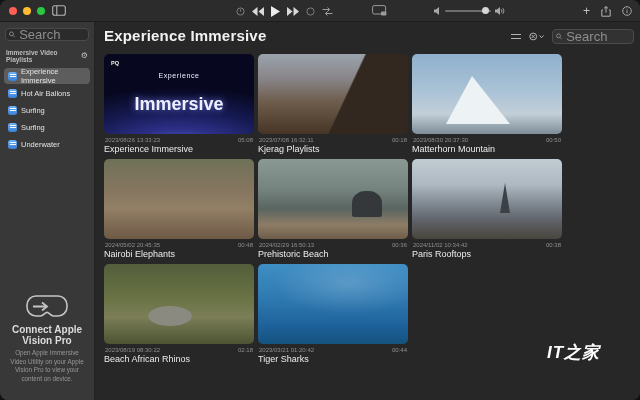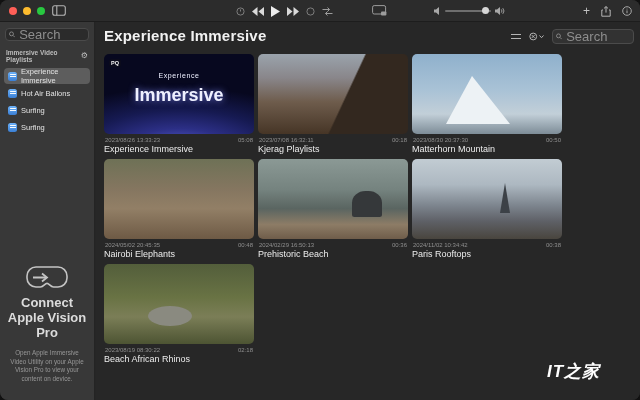--- a/index.html
+++ b/index.html
@@ -30,54 +30,54 @@
   .sb-head-label{font-size:6.5px;font-weight:bold;color:#bdbdbd;}
   .gear{font-size:8px;color:#bdbdbd;line-height:1;}
   .sb-items{margin-top:2px;}
   .sb-item{display:flex;align-items:center;gap:4px;height:16px;margin:1px 4px;padding:0 4px;border-radius:4px;color:#e3e3e3;font-size:7.5px;}
   .sb-item.selected{background:#5d5d5d;}
   .pl-icon{position:relative;width:9px;height:9px;border-radius:2.5px;background:linear-gradient(180deg,#6db1f7,#3a7fd5);flex:none;}
   .pl-icon::after{content:"";position:absolute;inset:2px 1.5px;background:repeating-linear-gradient(180deg,rgba(255,255,255,.95) 0 .8px,transparent .8px 2.4px);border-radius:.5px;}
   .sb-spacer{flex:1;}
   .sb-connect{padding:0 7px 16px 7px;text-align:center;color:#cfcfcf;}
   .sb-connect .goggles{margin-bottom:4px;}
-  .cn-title{font-size:13px;font-weight:bold;color:#dcdcdc;margin-bottom:9px;}
+  .cn-title{font-size:10px;font-weight:bold;color:#dcdcdc;margin-bottom:3px;}
   .cn-desc{font-size:6.3px;color:#979797;line-height:1.4;}
 
   
   .content{position:absolute;top:22px;left:96px;right:0;bottom:0;background:#272727;}
   .content-header{position:relative;height:28px;}
   .page-title{position:absolute;left:8px;top:5px;font-size:15px;font-weight:bold;color:#f2f2f2;letter-spacing:.2px;}
   .hd-right{position:absolute;right:6px;top:0;height:28px;display:flex;align-items:center;gap:8px;}
   .hd-search{width:82px;height:15px;border-radius:4px;background:rgba(255,255,255,0.05);border:1px solid #4b4b4b;display:flex;align-items:center;padding:0 3px;gap:2px;}
 
   .grid{position:absolute;top:32px;left:8px;display:grid;grid-template-columns:repeat(3,150px);column-gap:4px;row-gap:5px;}
   .card{width:150px;}
   .thumb{position:relative;width:150px;height:80px;border-radius:5px;overflow:hidden;}
   .meta{display:flex;justify-content:space-between;font-size:6px;color:#8f8f8f;padding:2.5px 1px 0 1px;}
   .ctitle{font-size:9px;color:#ececec;margin-top:1.5px;}
 
   .thumb-1{background:radial-gradient(130% 95% at 50% 118%, #5b64d8 0%, #2c2f86 26%, #161a52 50%, #07081f 80%), #06071a;}
   .poster-txt{position:absolute;left:0;right:0;top:18px;text-align:center;color:#eef0ff;}
   .poster-sm{font-size:7px;letter-spacing:.6px;display:block;}
-  .poster-lg{font-size:18px;font-weight:600;display:block;margin-top:6px;text-shadow:0 0 7px rgba(130,140,255,.85);}
+  .poster-lg{font-size:18px;font-weight:600;display:block;margin-top:15px;text-shadow:0 0 7px rgba(130,140,255,.85);}
   .badge{position:absolute;top:5px;left:5px;font-size:5.5px;font-weight:bold;color:#f0f0f0;background:rgba(15,15,25,.55);padding:1px 2px;border-radius:2px;}
   .thumb-2{background:linear-gradient(115deg, transparent 57%, #33281f 58%),linear-gradient(180deg,#9aa3ac 0%,#89868a 30%,#6e5c4c 60%,#463526 100%);}
   .thumb-3{background:linear-gradient(180deg,#8fb0cc 0%,#a9c2d6 45%,#c2cfd8 75%,#7d8c97 100%);}
   .thumb-3::after{content:"";position:absolute;left:34px;bottom:10px;border-left:26px solid transparent;border-right:38px solid transparent;border-bottom:48px solid #edf2f5;}
   .thumb-4{background:linear-gradient(180deg,#6e7156 0%,#857660 38%,#927f66 62%,#6e5a45 100%);}
   .thumb-5{background:linear-gradient(180deg,#c2ccd3 0%,#adb8c1 32%,#7d858e 58%,#5e6066 78%,#49453e 100%);}
   .thumb-5::after{content:"";position:absolute;left:88px;bottom:26px;border-left:5px solid transparent;border-right:5px solid transparent;border-bottom:30px solid #3c4147;}
   .thumb-6{background:linear-gradient(180deg,#8b9995 0%,#75837f 38%,#5a6561 62%,#8d7c66 82%,#6f5d4a 100%);}
   .thumb-6::after{content:"";position:absolute;right:26px;bottom:22px;width:30px;height:26px;border-radius:45% 45% 8% 8%;background:#35383a;}
   .thumb-7{background:linear-gradient(180deg,#535e3b 0%,#697344 42%,#7b7e57 66%,#4d5433 100%);}
   .thumb-7::after{content:"";position:absolute;left:44px;bottom:18px;width:44px;height:20px;border-radius:50%;background:#8a8a80;}
   .thumb-8{background:radial-gradient(90% 70% at 60% 25%, rgba(255,255,255,.18) 0%, transparent 55%),linear-gradient(180deg,#3f8ec4 0%,#2f7ab2 42%,#1f639c 75%,#15527f 100%);}
 
-  .watermark{position:absolute;left:451px;top:338px;color:#fff;font-weight:800;font-size:17px;font-style:italic;letter-spacing:1px;}
+  .watermark{position:absolute;left:451px;top:319px;color:#fff;font-weight:800;font-size:17px;font-style:italic;letter-spacing:1px;}
   svg{display:block;}
 </style>
 </head>
 <body>
 
 <div class="window">
 
   <div class="toolbar">
     <div class="traffic">
       <span class="tl close"></span>
@@ -196,20 +196,24 @@
         <span class="pl-icon"></span>
         <span>Hot Air Ballons</span>
       </div>
       <div class="sb-item">
         <span class="pl-icon"></span>
         <span>Surfing</span>
       </div>
       <div class="sb-item">
         <span class="pl-icon"></span>
         <span>Surfing</span>
+      </div>
+      <div class="sb-item">
+        <span class="pl-icon"></span>
+        <span>Underwater</span>
       </div>
     </div>
 
     <div class="sb-spacer"></div>
 
     <div class="sb-connect">
       <svg class="goggles" width="44" height="26" viewBox="0 0 44 26" fill="none" stroke="#c4c4c4" stroke-width="1.6" style="margin:0 auto 4px auto;">
         <path d="M11 2 h22 a9 9 0 0 1 9 9 v2 a9 9 0 0 1 -9 9 h-4.5 c-3.2 0 -4.3 -3.6 -6.5 -3.6 s-3.3 3.6 -6.5 3.6 H11 a9 9 0 0 1 -9 -9 v-2 a9 9 0 0 1 9 -9 z"></path>
         <path d="M8 12.5 h13" stroke-width="1.8"></path>
         <path d="M17 8.5 l5 4 -5 4" stroke-width="1.8"></path>
@@ -311,19 +315,27 @@
 
       <div class="card">
         <div class="thumb thumb-7"></div>
         <div class="meta">
           <span>2023/08/19 08:30:22</span>
           <span>02:18</span>
         </div>
         <div class="ctitle">Beach African Rhinos</div>
       </div>
 
+      <div class="card">
+        <div class="thumb thumb-8"></div>
+        <div class="meta">
+          <span>2023/03/21 01:20:42</span>
+          <span>00:44</span>
+        </div>
+        <div class="ctitle">Tiger Sharks</div>
+      </div>
 
     </div>
 
     <div class="watermark">IT之家</div>
   </div>
 
 </div>
 
 </body></html>

